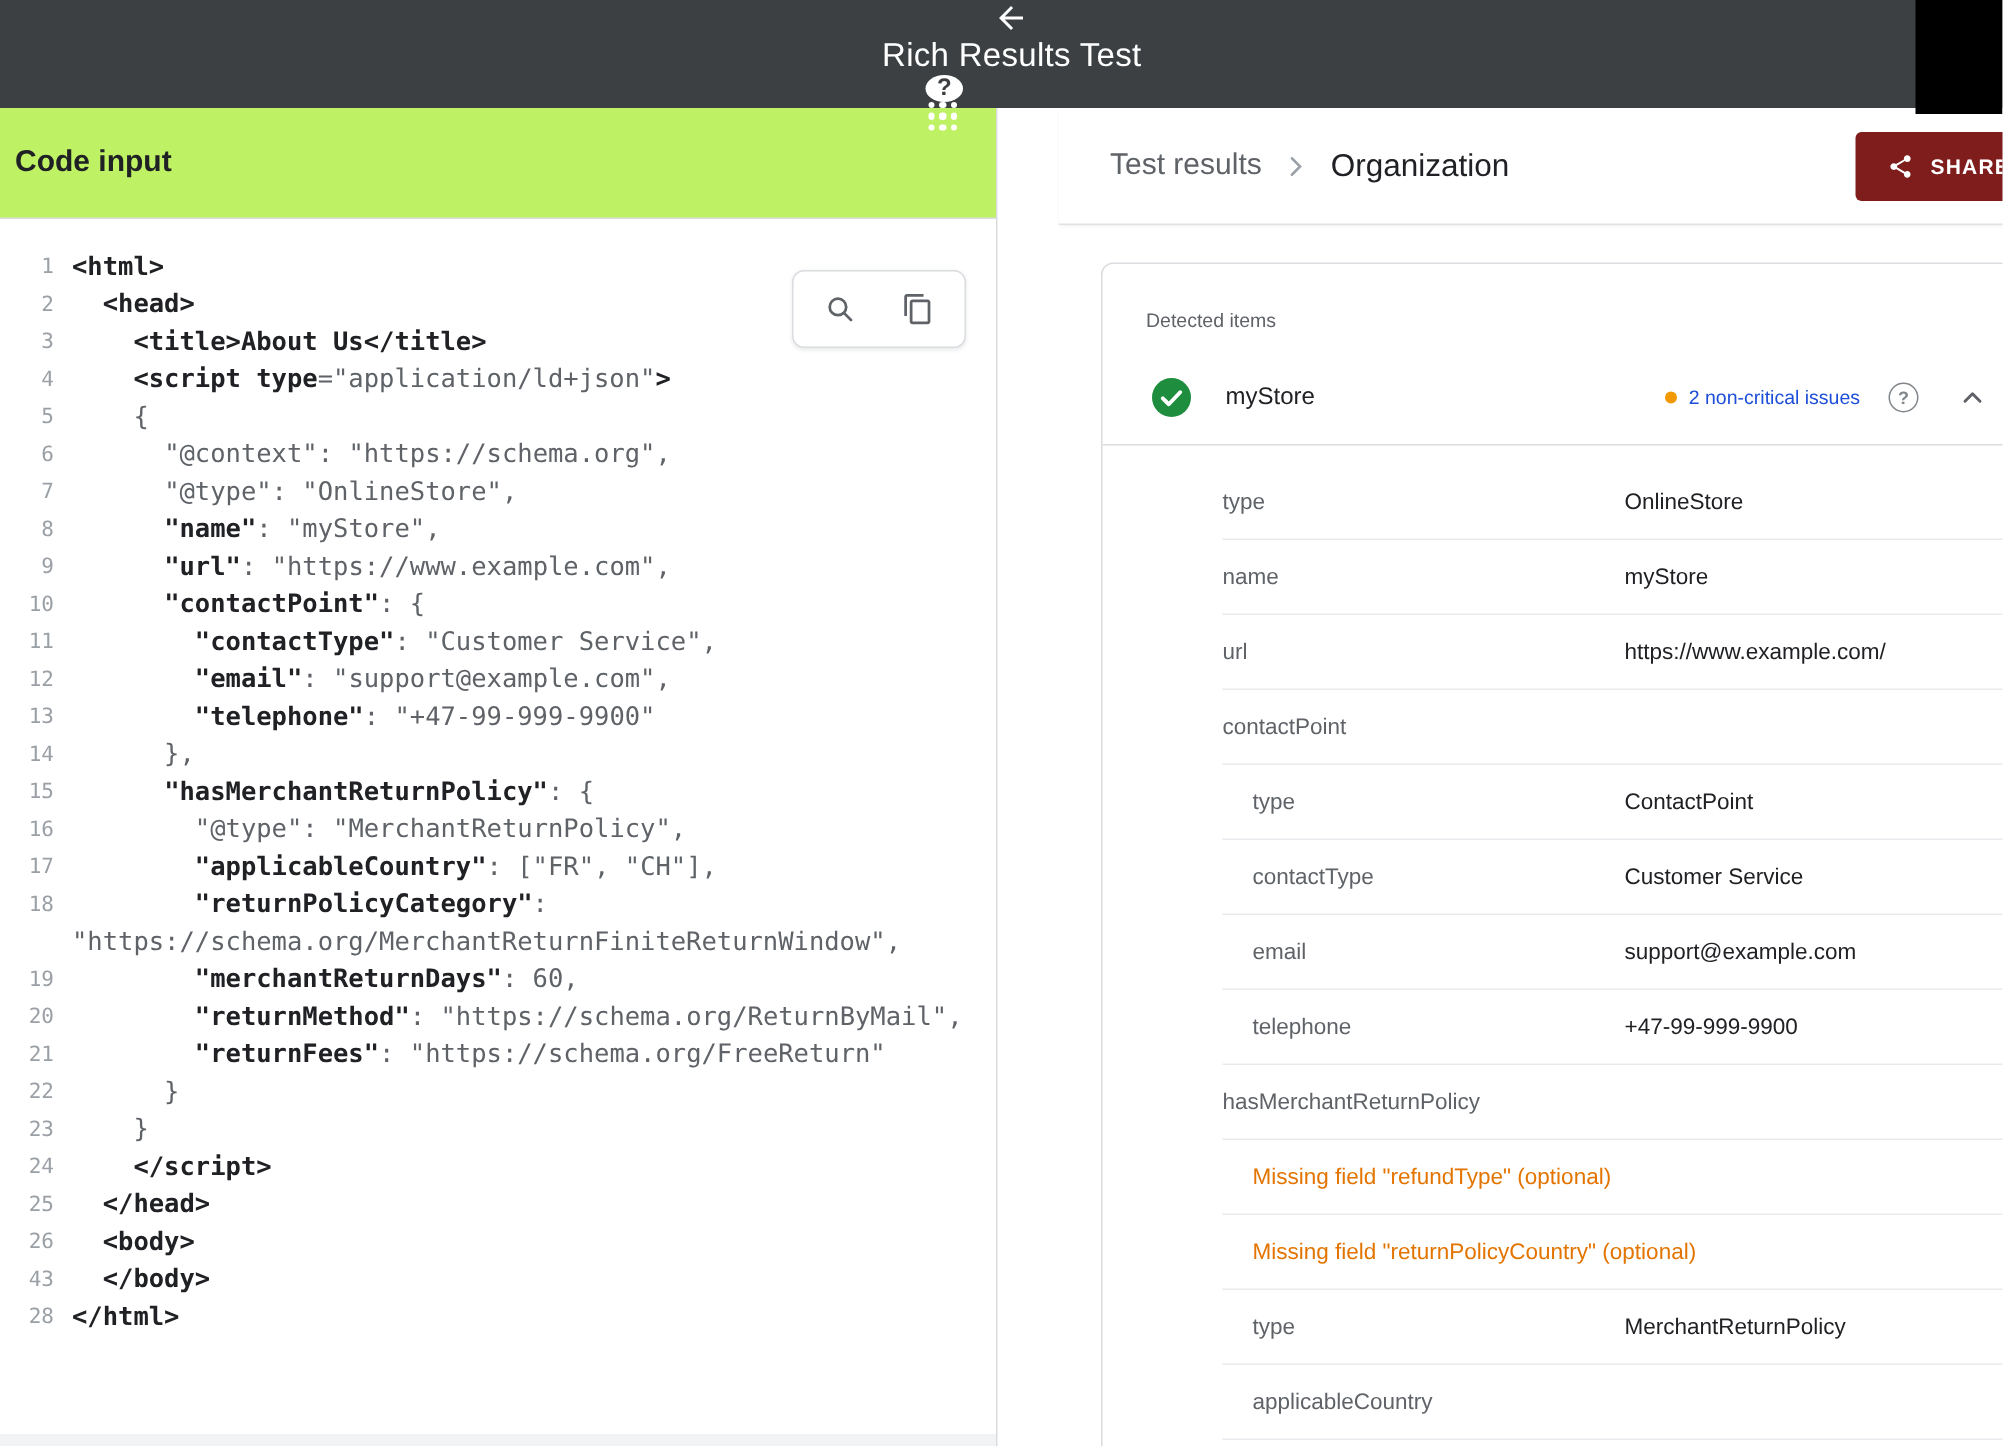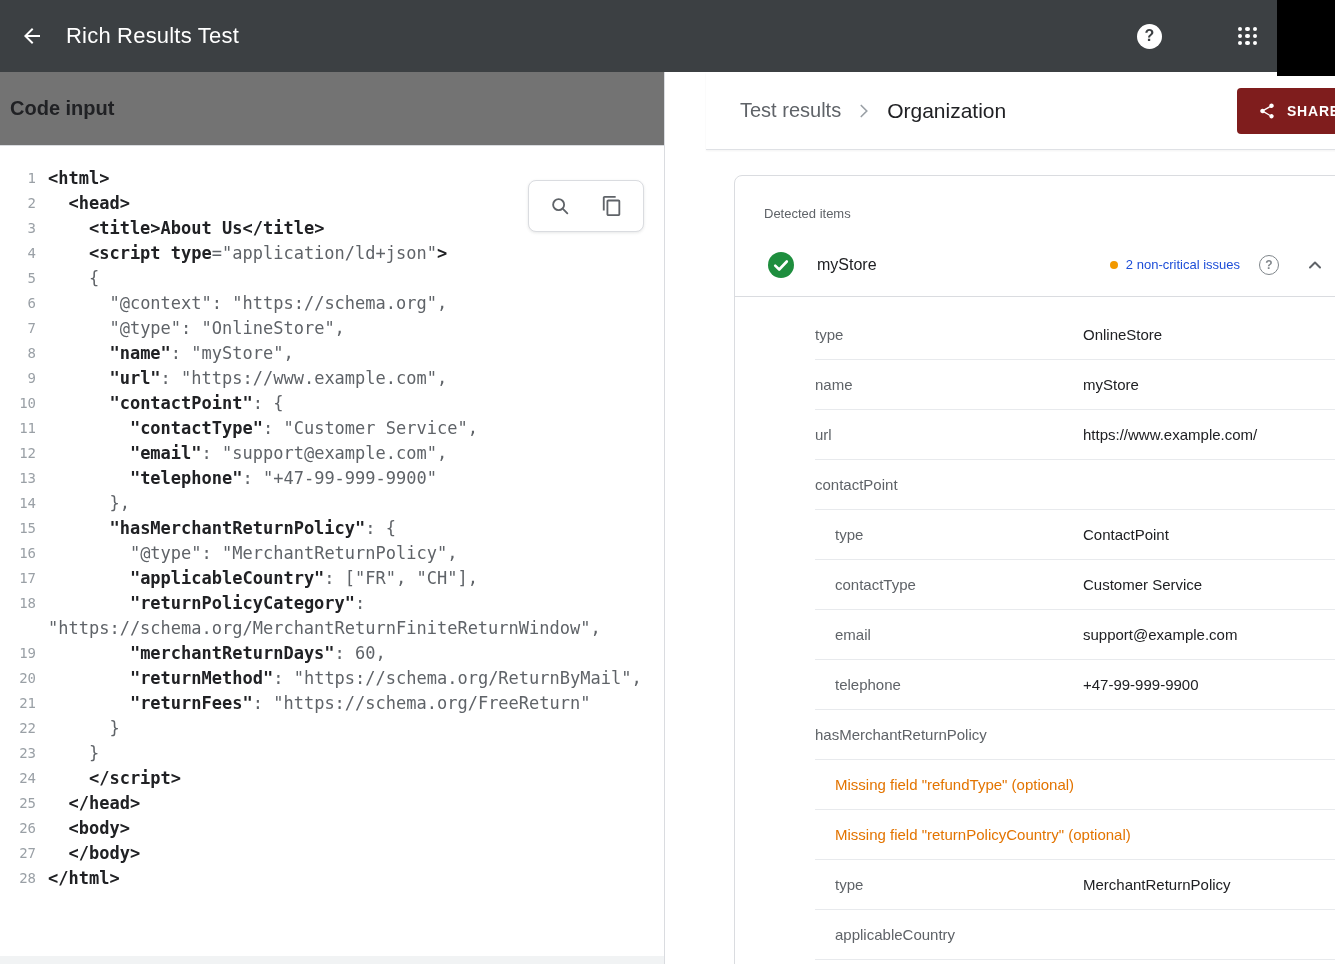--- a/index.html
+++ b/index.html
@@ -1,36 +1,36 @@
 <!DOCTYPE html>
 <html><head>
 <meta charset="utf-8">
 <style>
   * { margin:0; padding:0; box-sizing:border-box; }
   html,body { width:1335px; height:964px; overflow:hidden; }
   body { font-family:"Liberation Sans", sans-serif; background:#fff; position:relative; color:#202124; }
 
   
   .topbar { position:absolute; top:0; left:0; width:1335px; height:72px; background:#3c4043;
-            display:flex; align-items:center; z-index:10; }
+            display:flex; align-items:center; z-index:10;flex-direction:column; }
   .back-btn { width:40px; height:40px; margin-left:12px; display:flex; align-items:center; justify-content:center; cursor:pointer; }
   .app-title { color:#fff; font-size:22px; font-weight:400; margin-left:14px; letter-spacing:.2px; }
   .topbar-spacer { flex:1; }
   .help-btn { width:25px; height:25px; border-radius:50%; background:#fff; color:#3c4043;
               font-weight:700; font-size:16px; display:flex; align-items:center; justify-content:center;
               margin-right:76px; cursor:pointer; }
   .apps-btn { width:19px; height:19px; display:grid; grid-template-columns:repeat(3,1fr); gap:3px;
               margin-right:78px; cursor:pointer; }
   .apps-btn i { width:4.3px; height:4.3px; border-radius:50%; background:#fff; }
   .profile-box { position:absolute; right:0; top:0; width:58px; height:76px; background:#000; z-index:20; }
 
   
   .left-panel { position:absolute; top:72px; left:0; width:665px; height:892px; background:#fff;
                 border-right:1px solid #dadce0; }
-  .code-header { height:74px; background:#737373; border-bottom:1px solid #dadce0;
+  .code-header { height:74px; background:#bef264; border-bottom:1px solid #dadce0;
                  display:flex; align-items:center; padding-left:10px; }
   .code-header h2 { font-size:20px; font-weight:600; color:#202124; }
   .code-area { position:relative; height:calc(100% - 74px); padding-top:20px; overflow:hidden; background:#fff; }
   .code-line { display:flex; line-height:25px; }
   .ln { width:36px; flex-shrink:0; text-align:right; font-family:"DejaVu Sans Mono", monospace;
         font-size:14px; color:#9aa0a6; }
   .ct { margin-left:12px; font-family:"DejaVu Sans Mono", monospace; font-size:17px; white-space:pre; }
   .tk-tag, .tk-key { font-weight:700; color:#202124; }
   .tk-str, .tk-pun { color:#5f6368; }
   .code-toolbar { position:absolute; top:34px; right:20px; width:116px; height:52px; background:#fff;
@@ -209,21 +209,21 @@
         </div>
         <div class="code-line">
           <span class="ln">25</span>
           <span class="ct"><span class="tk-tag">  &lt;/head&gt;</span></span>
         </div>
         <div class="code-line">
           <span class="ln">26</span>
           <span class="ct"><span class="tk-tag">  &lt;body&gt;</span></span>
         </div>
         <div class="code-line">
-          <span class="ln">27</span>
+          <span class="ln">43</span>
           <span class="ct"><span class="tk-tag">  &lt;/body&gt;</span></span>
         </div>
         <div class="code-line">
           <span class="ln">28</span>
           <span class="ct"><span class="tk-tag">&lt;/html&gt;</span></span>
         </div>
       </div>
     <div class="code-toolbar">
       <button class="icon-btn">
         <svg width="22" height="22" viewBox="0 0 24 24" fill="none">

